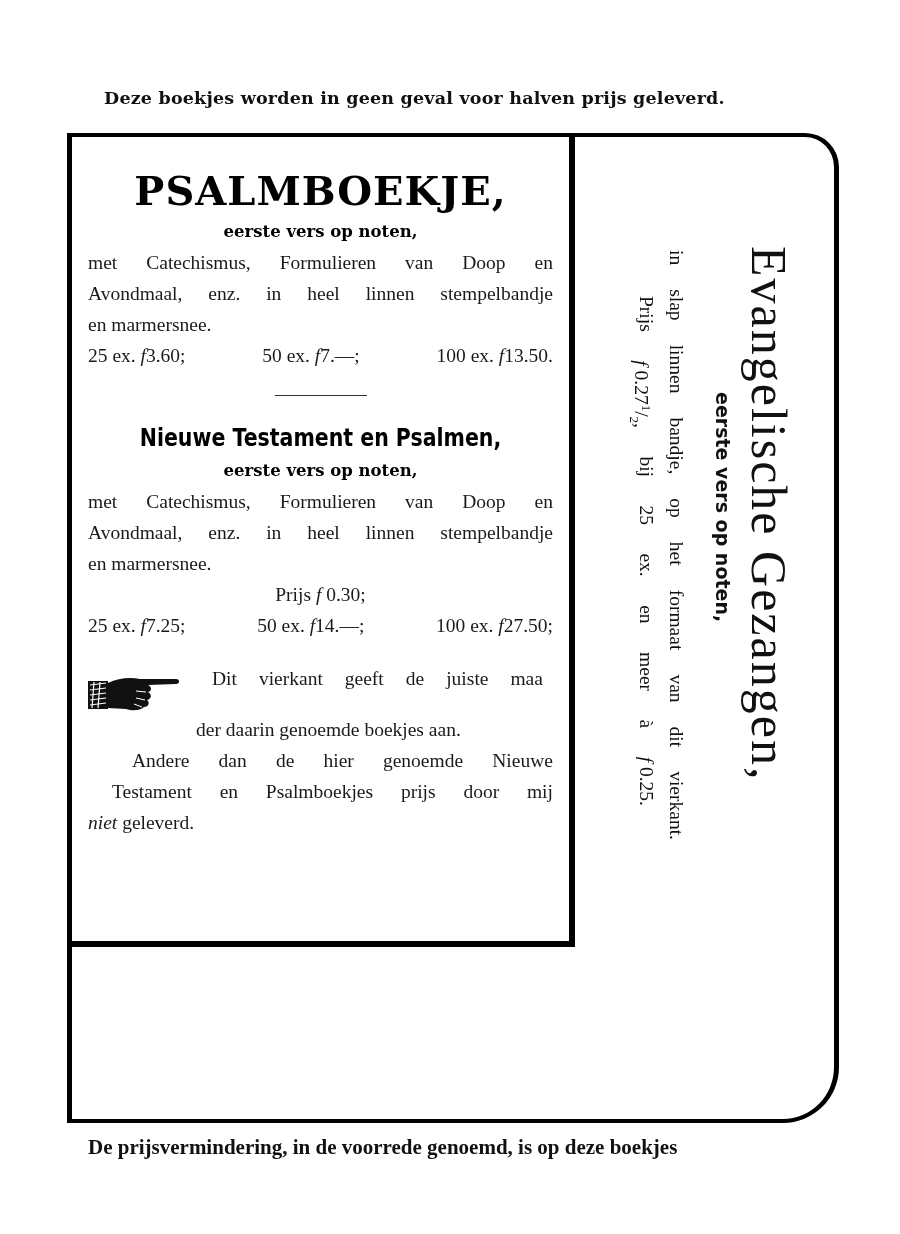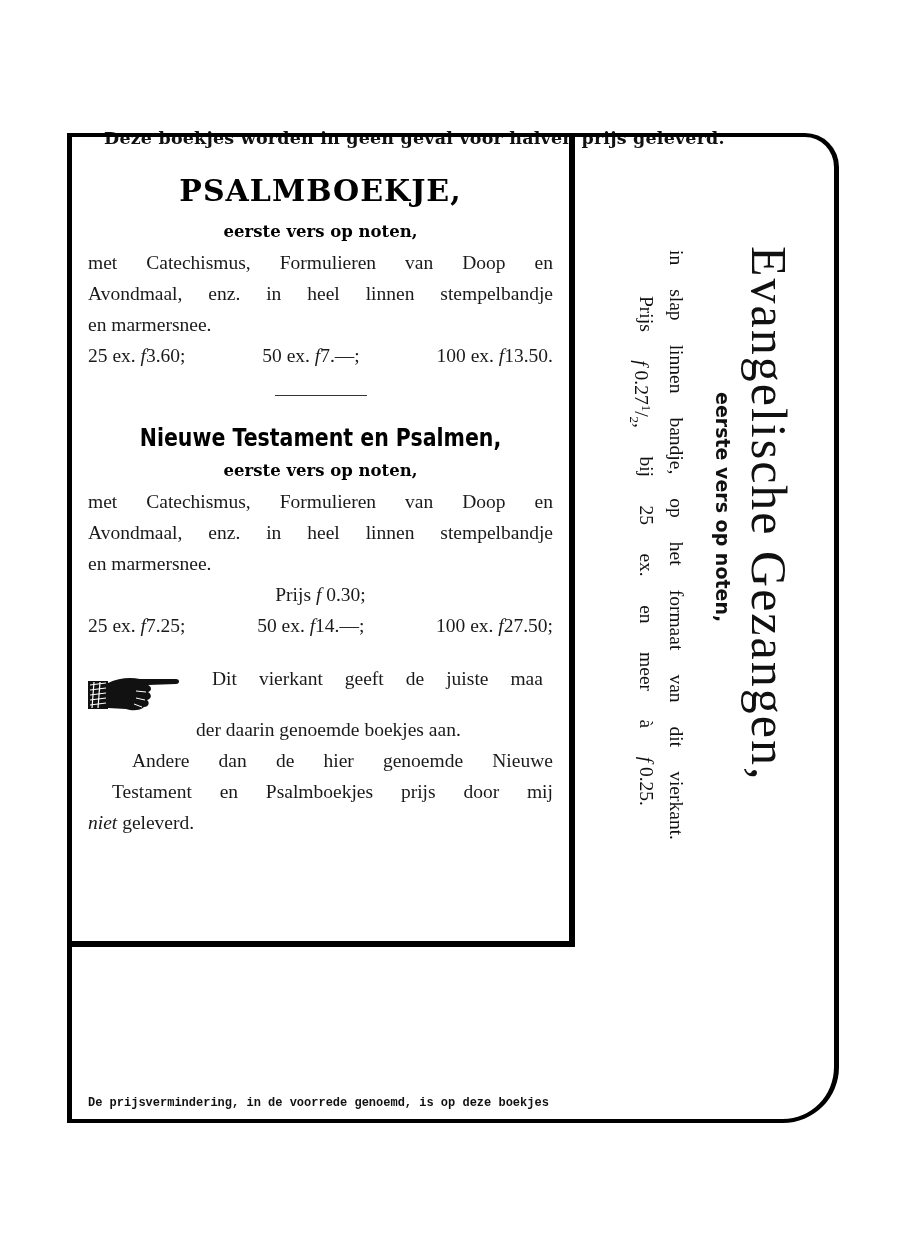--- a/index.html
+++ b/index.html
@@ -18,30 +18,29 @@
     .top-notice {
       position: absolute;
       left: 104px;
       top: 88px;
       width: 720px;
       font-family: "DejaVu Serif", serif;
       font-weight: bold;
       font-size: 17.5px;
       letter-spacing: 0.2px;
       white-space: nowrap;
-      margin-top: 40px;
     }
     .bottom-notice {
       position: absolute;
       left: 66px;
-      top: 1089px;
+      top: 1133px;
       width: 760px;
-      font-family: Liberation Mono, monospace;
-      font-weight: bold;
-      font-size: 12px;
+      font-family: Liberation Serif, serif;
+      font-weight: bold;
+      font-size: 21px;
       line-height: 28px;
     }
     .bottom-notice .l1 { padding-left: 22px; display: block; white-space: nowrap; }
     .bottom-notice .l2 { display: block; white-space: nowrap; }
 
     
     .outer-frame {
       position: absolute;
       left: 67px;
       top: 133px;
@@ -73,21 +72,21 @@
       width: 465px;
       font-family: "Liberation Serif", serif;
       font-size: 19.5px;
       line-height: 31px;
       color: #1a1a1a;
     }
     .title-main {
       text-align: center;
       font-family: "DejaVu Serif", serif;
       font-weight: bold;
-      font-size: 30px;
+      font-size: 40px;
       line-height: 52px;
       letter-spacing: 1px;
       margin: 0;
       color: #000;
     }
     .subtitle {
       text-align: center;
       font-family: "DejaVu Serif", serif;
       font-weight: bold;
       font-size: 16.5px;

